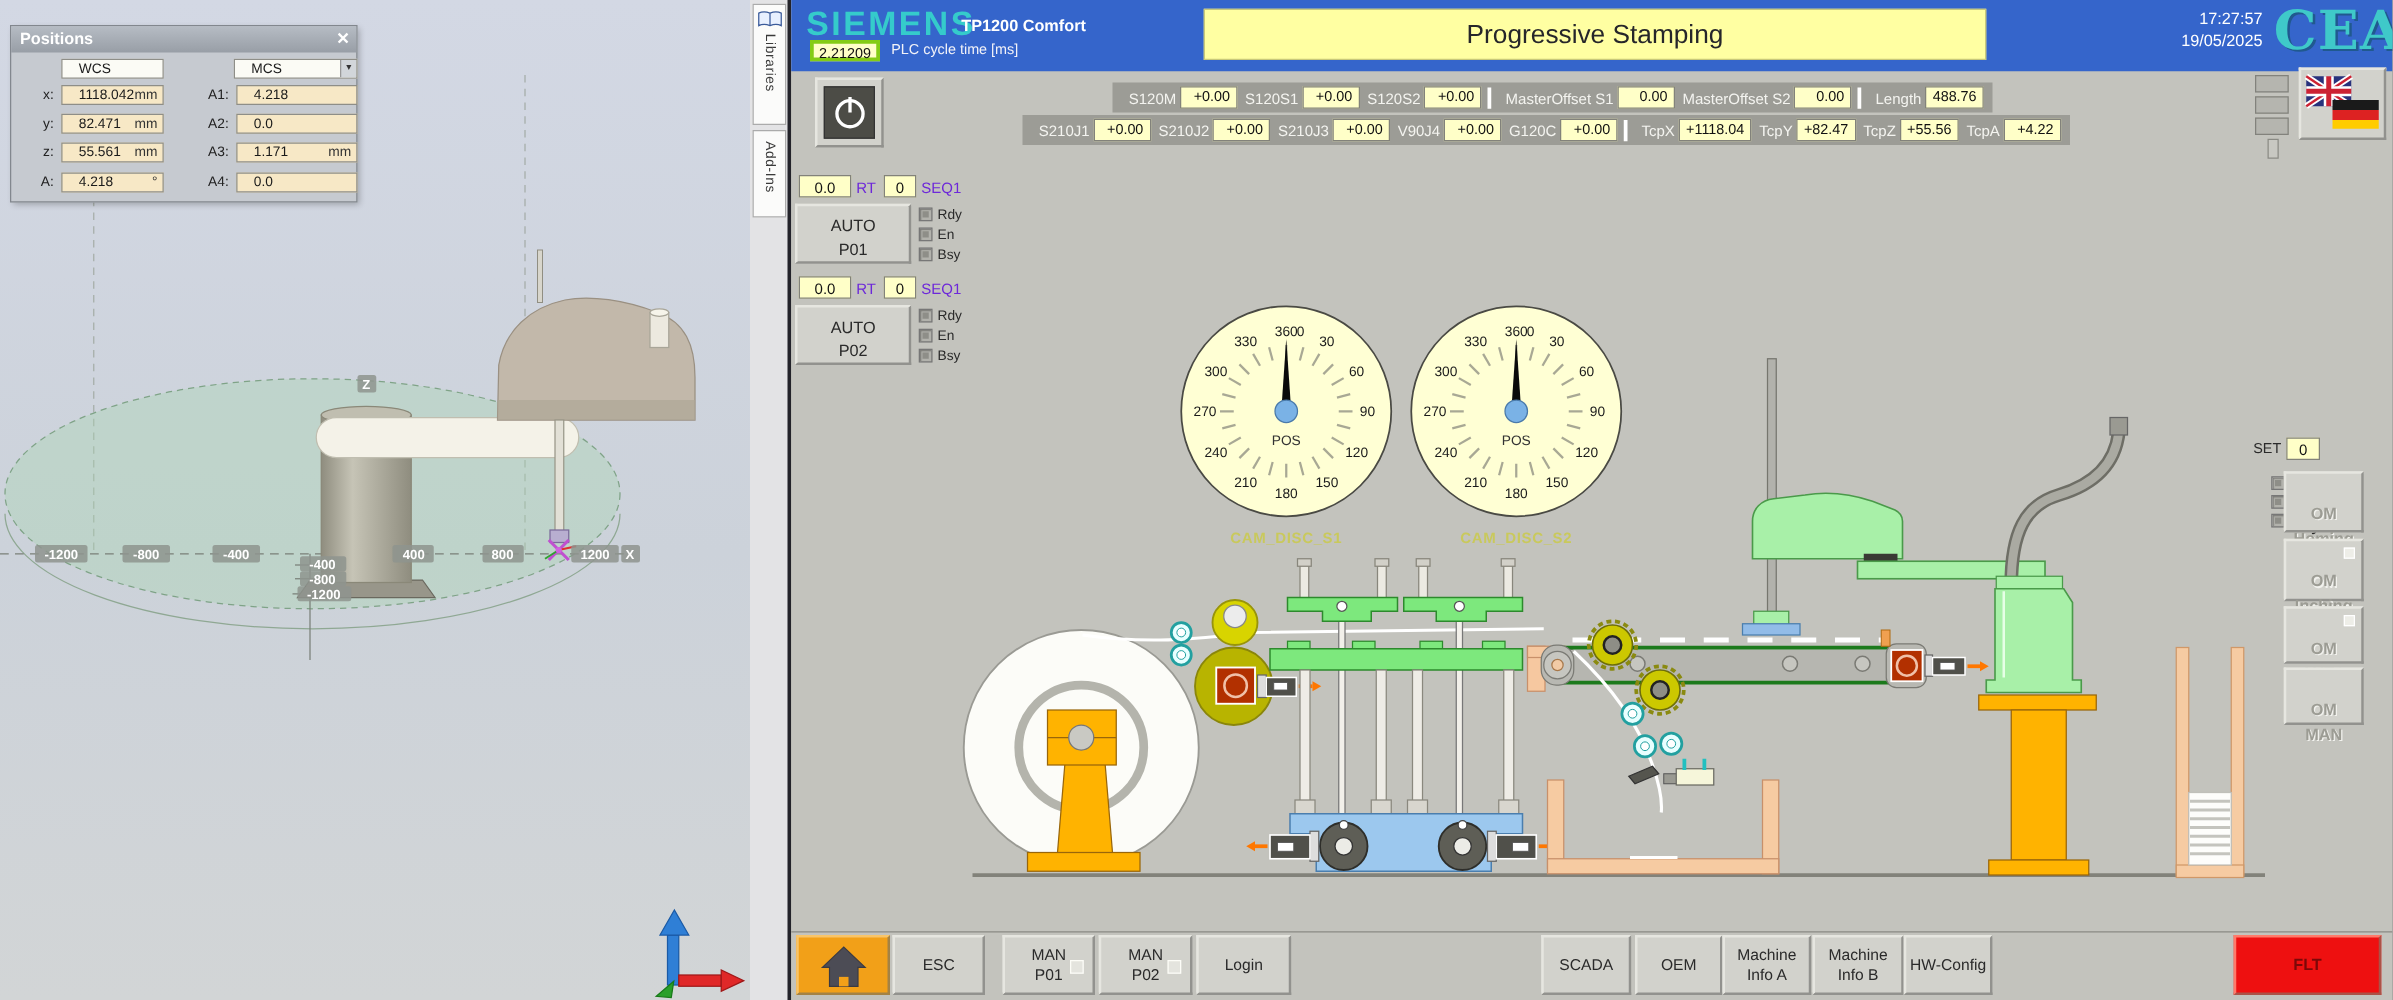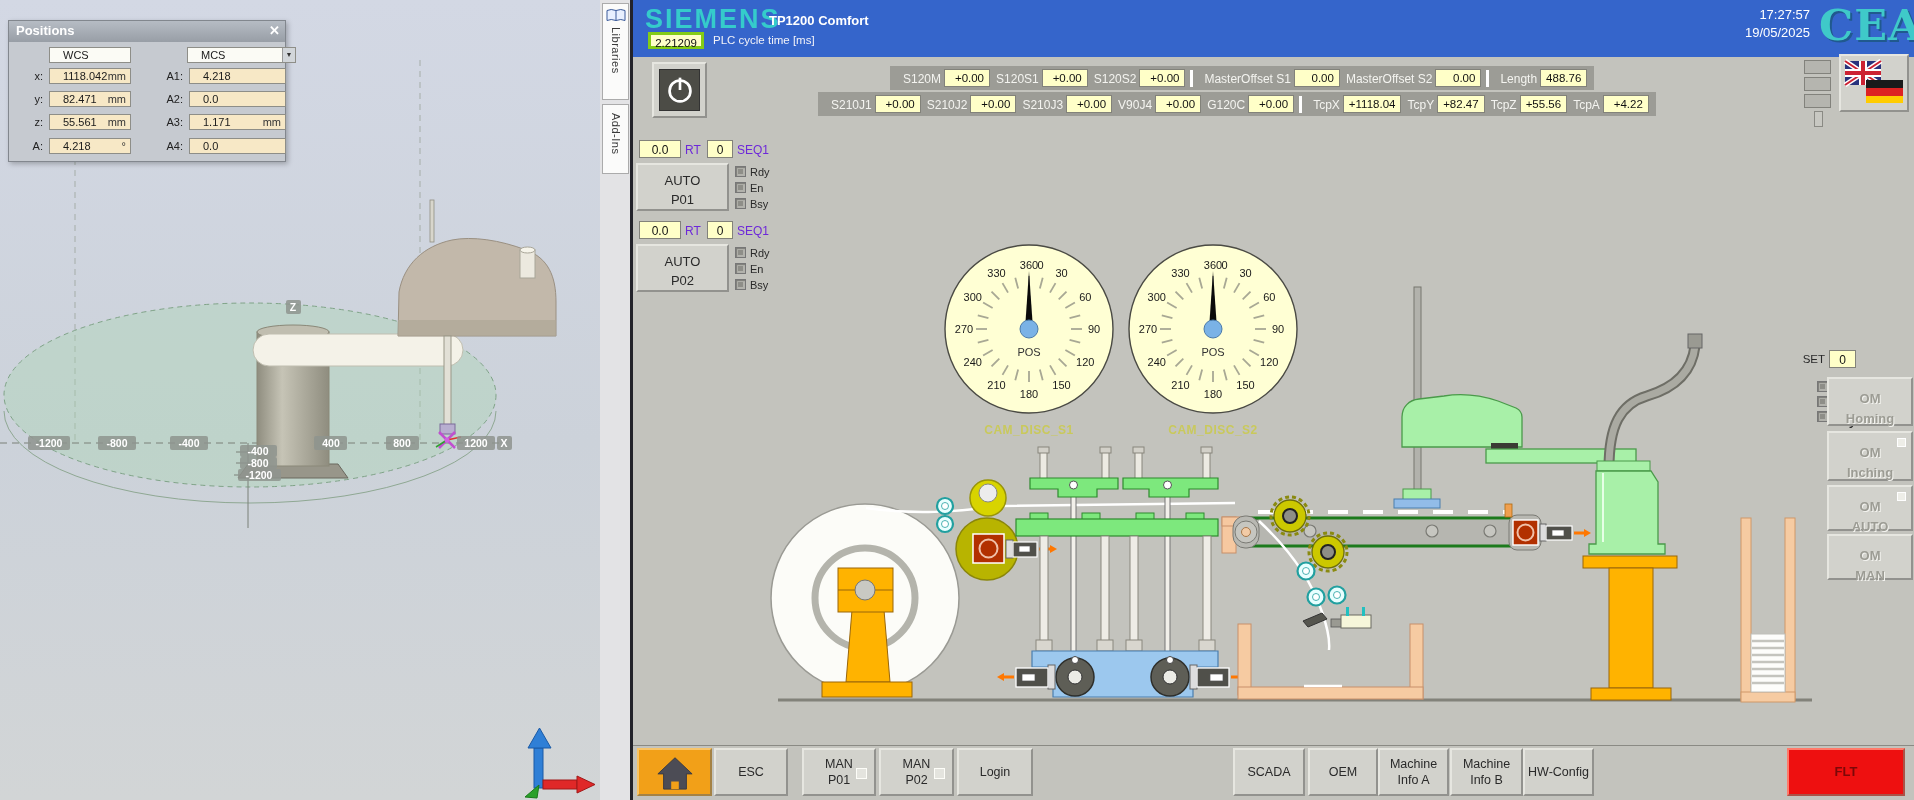--- a/index.html
+++ b/index.html
@@ -56,21 +56,21 @@
   .auto-btn{position:absolute;width:93px;height:48px;font-size:13px;line-height:1.45;padding-top:7px}
   .ledsq{position:absolute;width:11px;height:11px;background:#b2b2ac;border:1px solid #777;box-shadow:inset 1px 1px 1px rgba(0,0,0,.3)}
   .ledsq i{display:block;width:5px;height:5px;background:#8e8e88;margin:2px auto}
   .ledlabel{position:absolute;font-size:11px;color:#2a2a2a}
 
   .gauge-label{position:absolute;width:172px;text-align:center;font-size:12px;font-weight:bold;letter-spacing:.5px;color:#c9c95c}
   .gtick{font-size:11px;fill:#1a1a1a}
   .gpos{font-size:11px;fill:#333}
 
   
-  .om-btn{position:absolute;left:1194px;width:86px;font-size:13px;font-weight:bold;color:#9c9c94;text-shadow:1px 1px 0 #f2f2ee;line-height:1.5;padding-top:10px}
+  .om-btn{position:absolute;left:1194px;width:64px;font-size:13px;font-weight:bold;color:#9c9c94;text-shadow:1px 1px 0 #f2f2ee;line-height:1.5;padding-top:22px}
   .om-sq{position:absolute;right:5px;top:5px;width:9px;height:9px;background:#eeeee8;border:1px solid #fff}
   .om-ledlabel{position:absolute;width:40px;text-align:right;font-size:16px;color:#2a2a2a;left:1184px}
   .om-led{position:absolute;left:1184px}
   #set-label{position:absolute;left:1158px;top:353px;width:34px;text-align:right;font-size:11.5px;color:#2a2a2a}
   #set-field{left:1196px;top:350px;width:27px}
 
   
   #bottombar-line{position:absolute;left:0;top:745px;width:1281px;height:1px;background:#8a8a84}
   .bbtn{position:absolute;top:748px;height:48px;font-size:12.5px;line-height:1.3;display:flex;flex-direction:column;align-items:center;justify-content:center}
   #home-btn{background:#f2a018;border:2px outset #f8c468}
@@ -159,21 +159,21 @@
         <rect x="543" y="780" width="34" height="9" fill="#e02828" stroke="#a01818"></rect>
         <polygon points="577,776 577,793 595,784.5" fill="#e02828" stroke="#a01818"></polygon>
         <polygon points="539,785 525,797 537,798" fill="#2aa02a" stroke="#187a18"></polygon>
       </g>
     </svg>
 
     <div id="positions-panel">
       <div id="positions-title">Positions</div>
       <div id="positions-close">✕</div>
       <div class="pp-field pp-frame" style="left:40px;top:26px;width:82px">WCS</div>
-      <div class="pp-field pp-frame" style="left:178px;top:26px;width:109px">
+      <div class="pp-field pp-frame" style="left:178px;top:26px;width:99px">
         <span>MCS</span>
         <span class="pp-arrow">▼</span>
       </div>
 
       <div class="pp-label" style="left:2px;top:49px">x:</div>
       <div class="pp-field" style="left:40px;top:47px;width:82px"><span>1118.042</span><span class="pp-unit">mm</span></div>
       <div class="pp-label" style="left:142px;top:49px">A1:</div>
       <div class="pp-field" style="left:180px;top:47px;width:97px"><span>4.218</span><span class="pp-unit"></span></div>
 
       <div class="pp-label" style="left:2px;top:72px">y:</div>
@@ -206,20 +206,21 @@
     </div>
   </div>
 
   <div id="hmi">
 
     <div id="hmi-header">
       <div id="brand">SIEMENS</div>
       <div id="model">TP1200 Comfort</div>
       <div id="plc-field">2.21209</div>
       <div id="plc-label">PLC cycle time [ms]</div>
+      <div id="hmi-title">Progressive Stamping</div>
       <div id="clock">
         <div>17:27:57</div>
         <div>19/05/2025</div>
       </div>
       <div id="logo">CEA</div>
     </div>
 
     <div id="power-btn" class="btn">
       <div id="power-inner">
         <svg width="34" height="38" viewBox="-17 -21 34 40">

